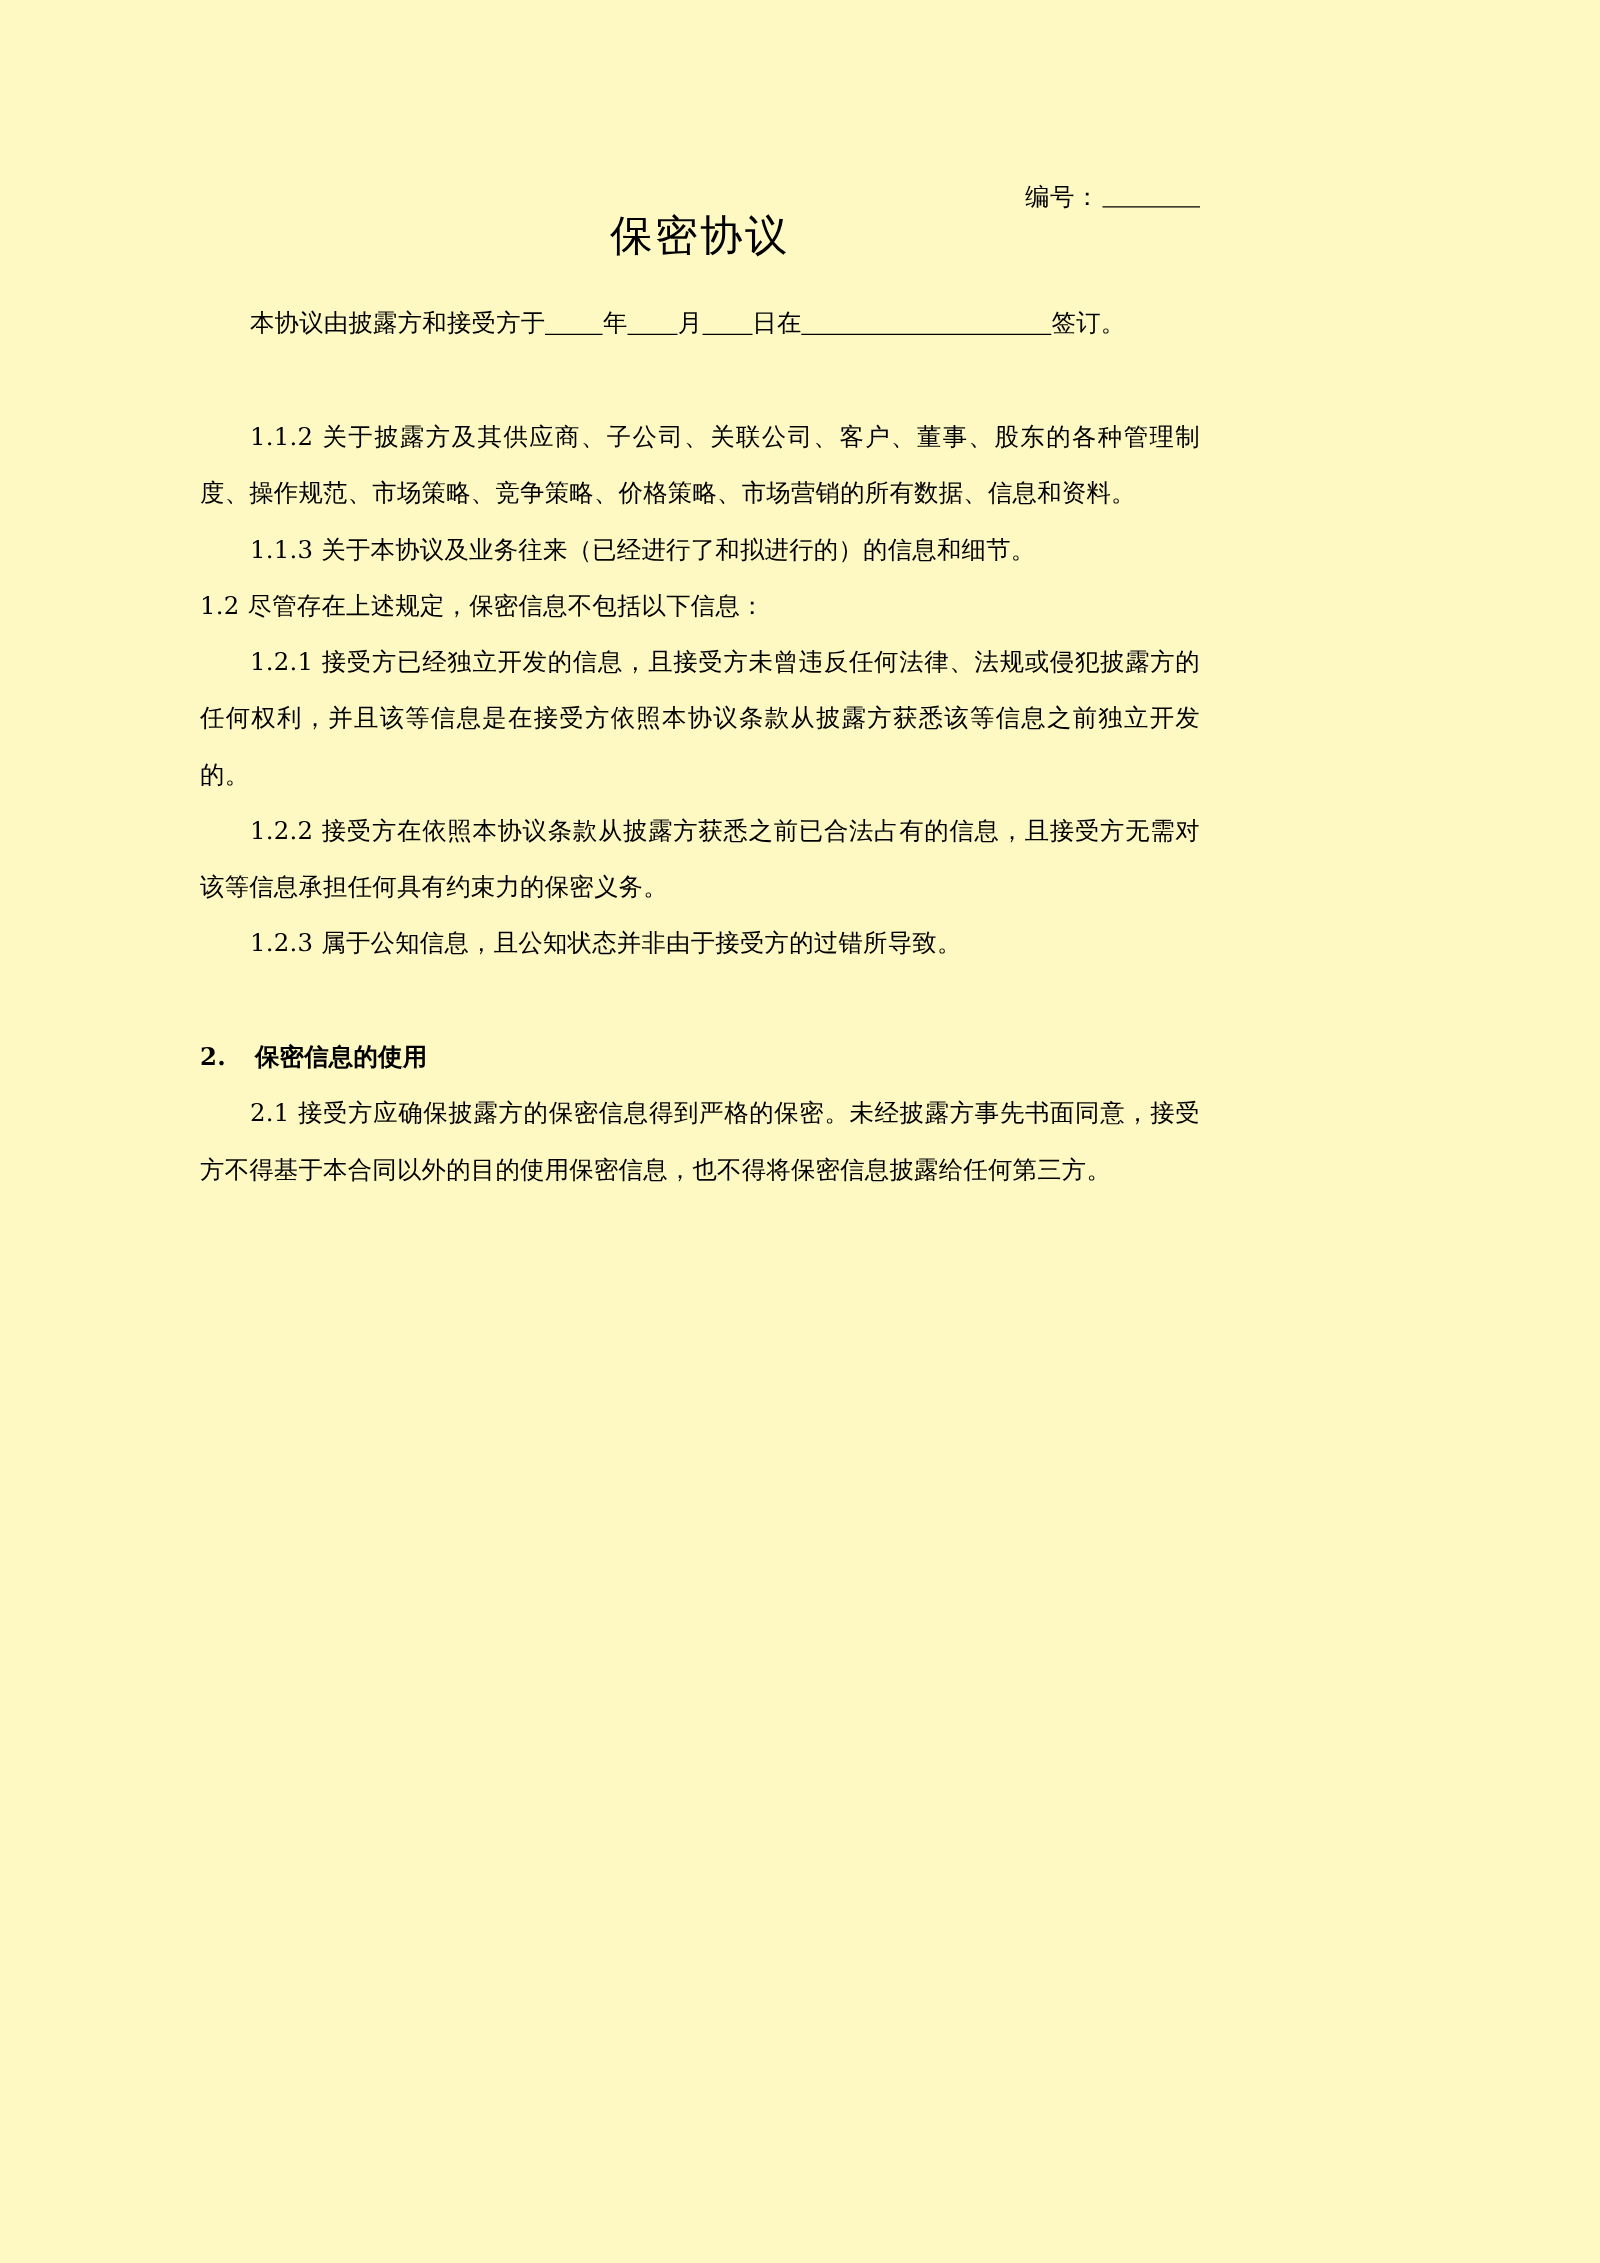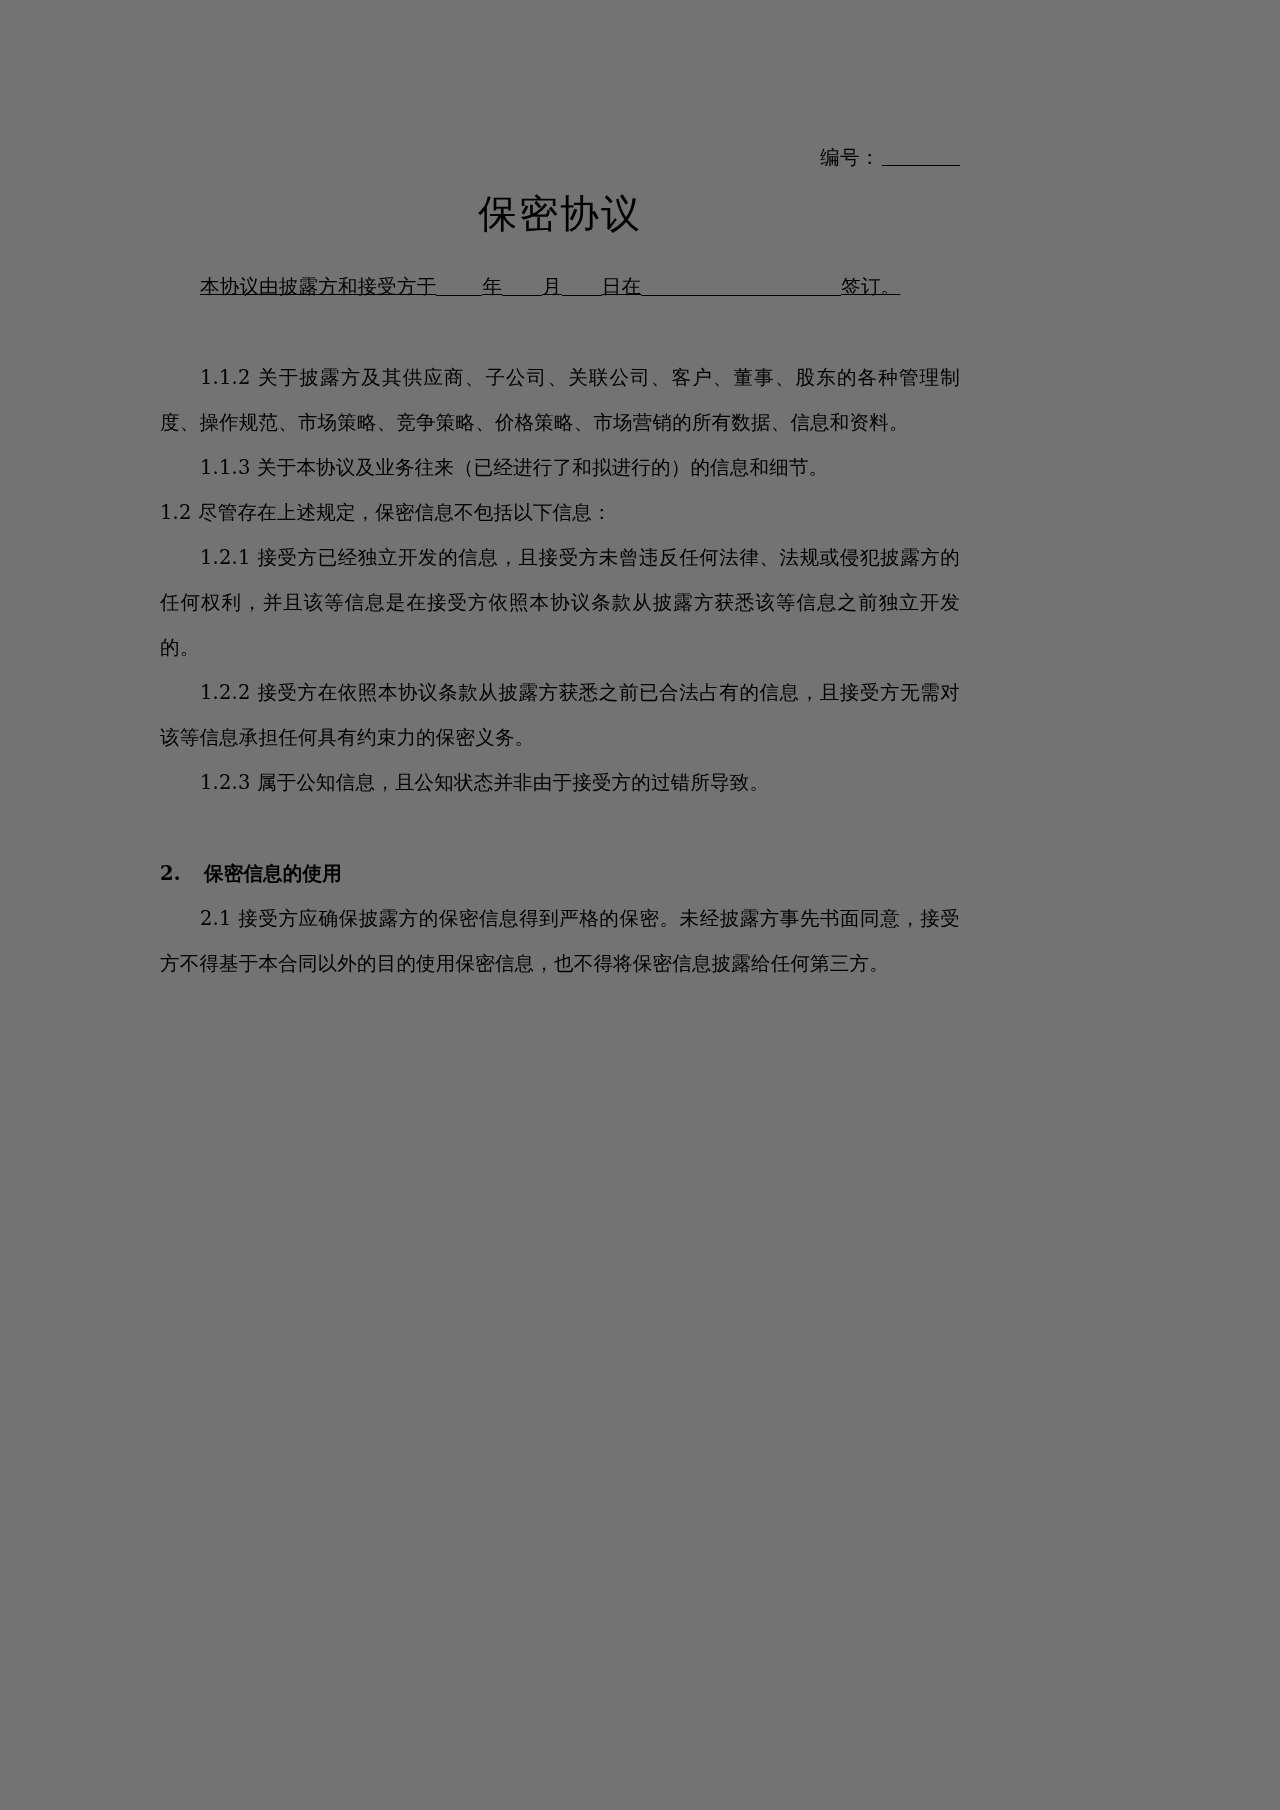--- a/index.html
+++ b/index.html
@@ -10,21 +10,21 @@
   }
   body {
     font-family: "DejaVu Serif", "Liberation Serif", serif;
     color: #000000;
   }
   .page {
     position: relative;
     width: 1280px;
     height: 1810px;
     margin: 0 auto;
-    background: #737373;
+    background: #fef9c3;
     box-sizing: border-box;
     overflow: hidden;
   }
   .content {
     position: absolute;
     left: 160px;
     top: 0;
     width: 800px;
   }
 
@@ -41,43 +41,41 @@
     display: inline-block;
     width: 78px;
     border-bottom: 1.4px solid #000;
     vertical-align: -2px;
     margin-left: 2px;
   }
 
   
   .doc-title {
     text-align: center;
-    font-size: 39px;
+    font-size: 34px;
     line-height: 1.25;
     letter-spacing: 2px;
-    margin-top: 22px;
     font-weight: normal;
   }
 
   
   .body-block {
     margin-top: 26px;
   }
   p.para {
     font-size: 19.5px;
     line-height: 45px;
     margin: 0;
     text-align: justify;
     text-justify: inter-ideograph;
     letter-spacing: 0.2px;
     word-break: break-all;
   }
   p.indent2 {
     text-indent: 40px;
-    text-decoration: underline;
   }
   p.indent-sub {
     text-indent: 40px;
   }
   p.flush {
     text-indent: 0;
   }
 
   
   p.section-head {

